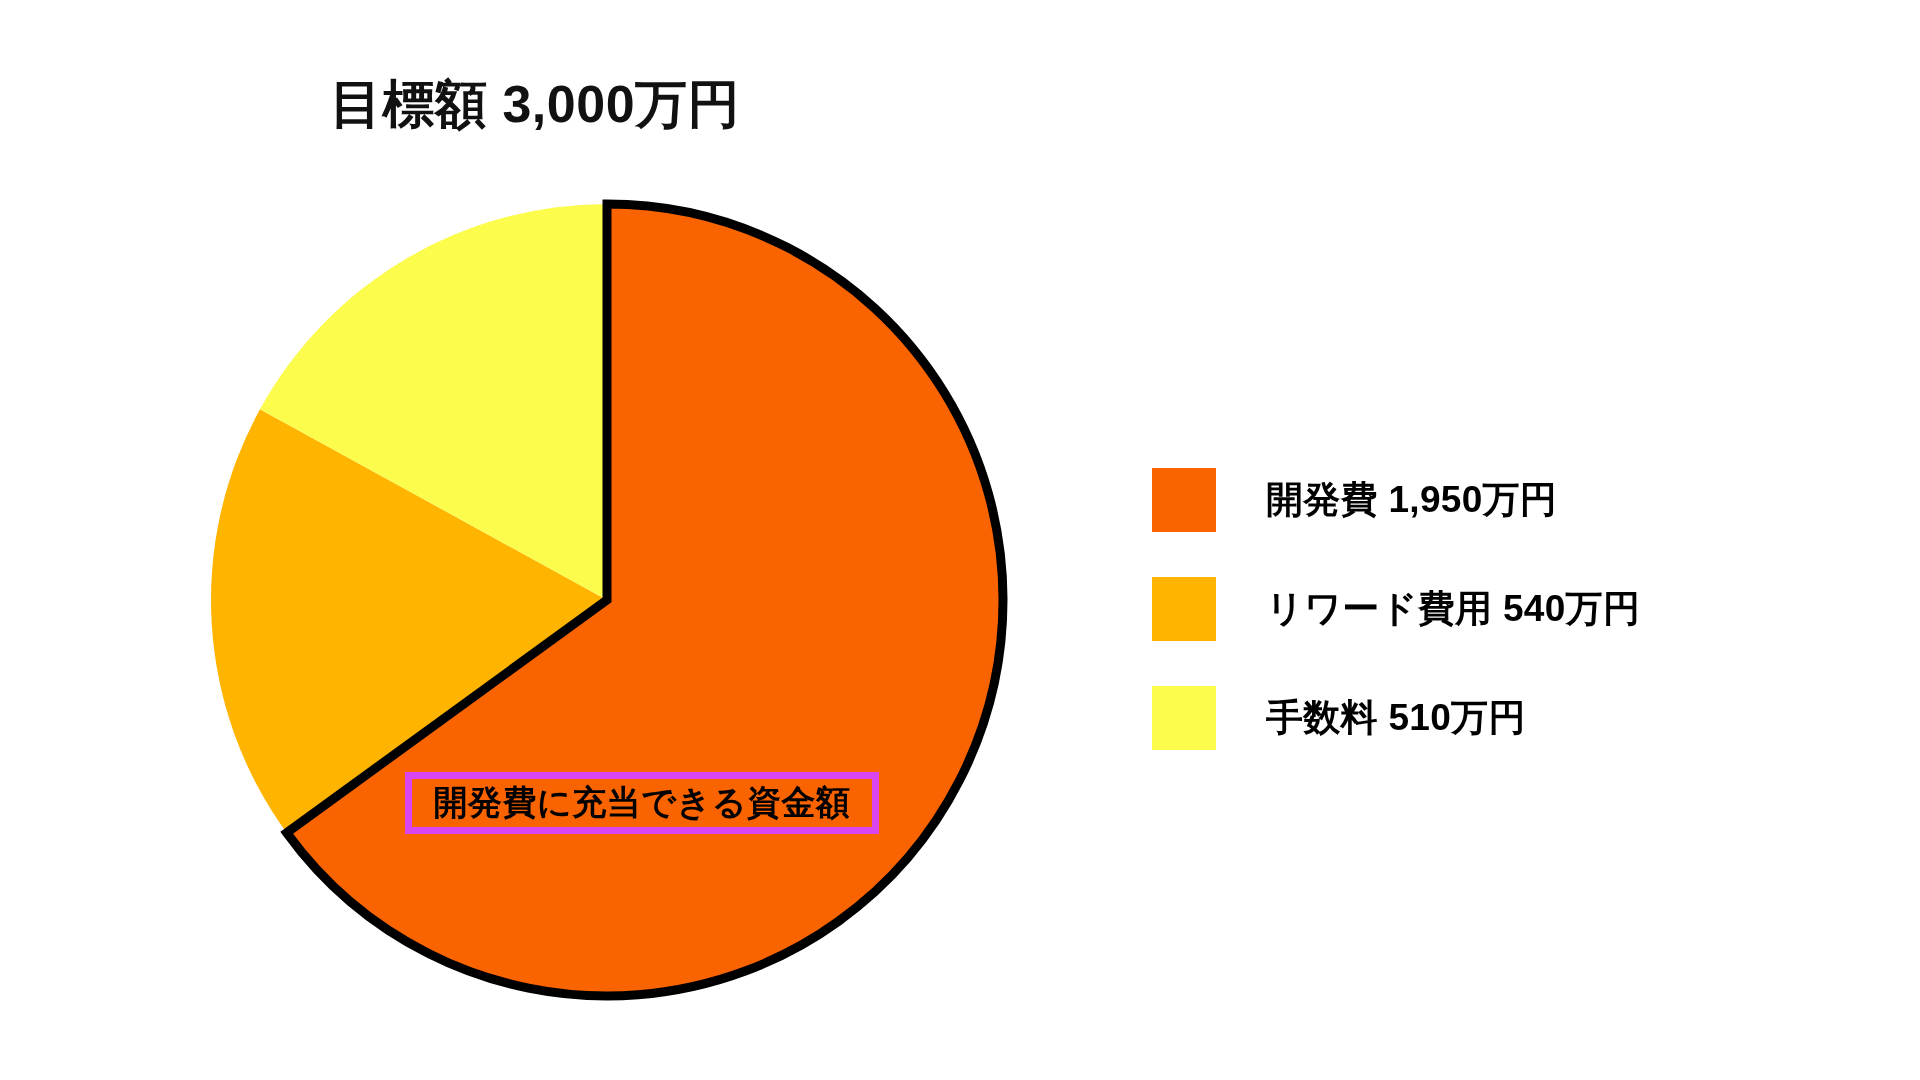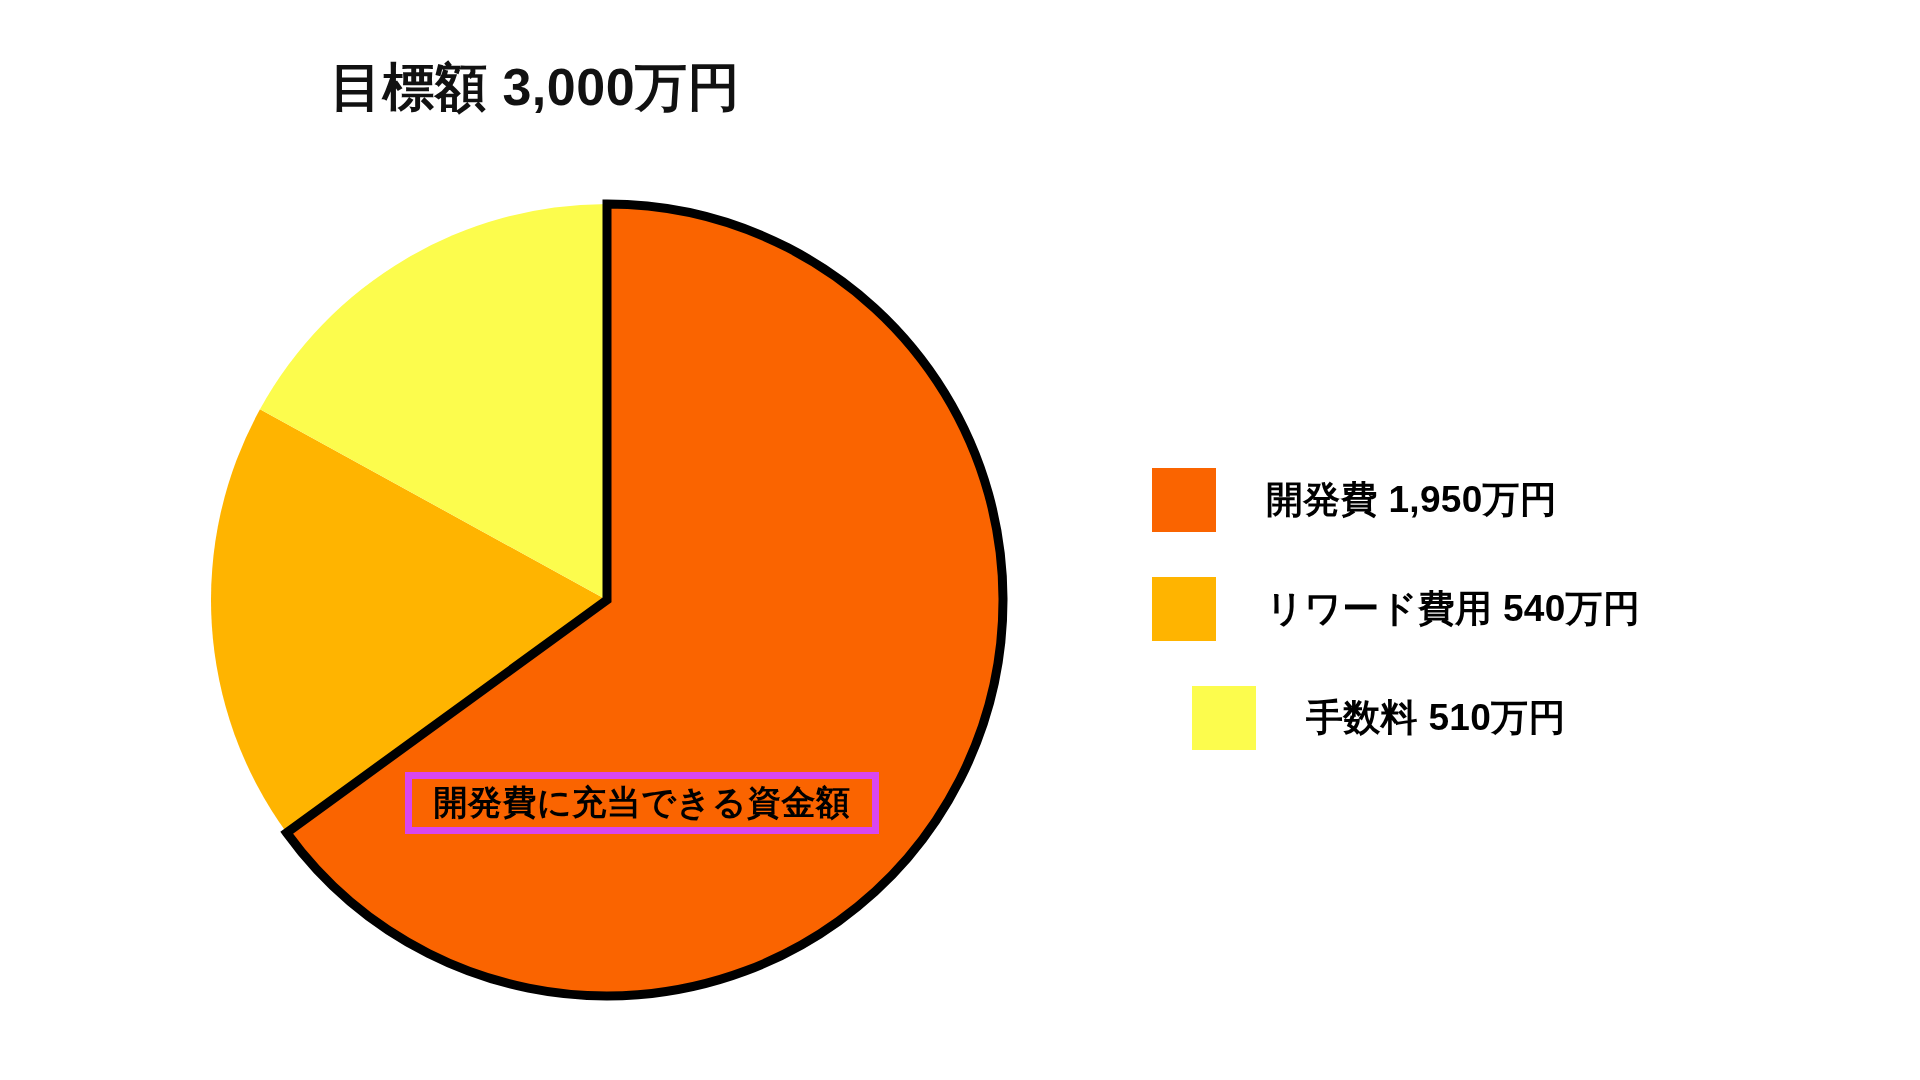--- a/index.html
+++ b/index.html
@@ -21,21 +21,21 @@
     left: 0; top: 0;
     width: 1920px;
     height: 1080px;
     background: #ffffff;
   }
 
   
   #chart-title {
     position: absolute;
     left: 330px;
-    top: 59px;
+    top: 76px;
     font-size: 52px;
     font-weight: bold;
     letter-spacing: 0.5px;
     white-space: nowrap;
     line-height: 1.1;
     color: #111111;
   }
 
   
   #pie-wrap {
@@ -80,21 +80,21 @@
     left: 1152px;
     top: 468px;
     width: 640px;
   }
   .legend-row {
     display: flex;
     align-items: center;
     height: 64px;
     margin-bottom: 45px;
   }
-  .legend-row:last-child { margin-bottom: 0; margin-left: 40px; }
+  .legend-row:last-child { margin-bottom: 0; }
   .legend-swatch {
     width: 64px;
     height: 64px;
     flex: 0 0 64px;
   }
   .legend-label {
     margin-left: 50px;
     font-size: 37px;
     font-weight: bold;
     white-space: nowrap;

